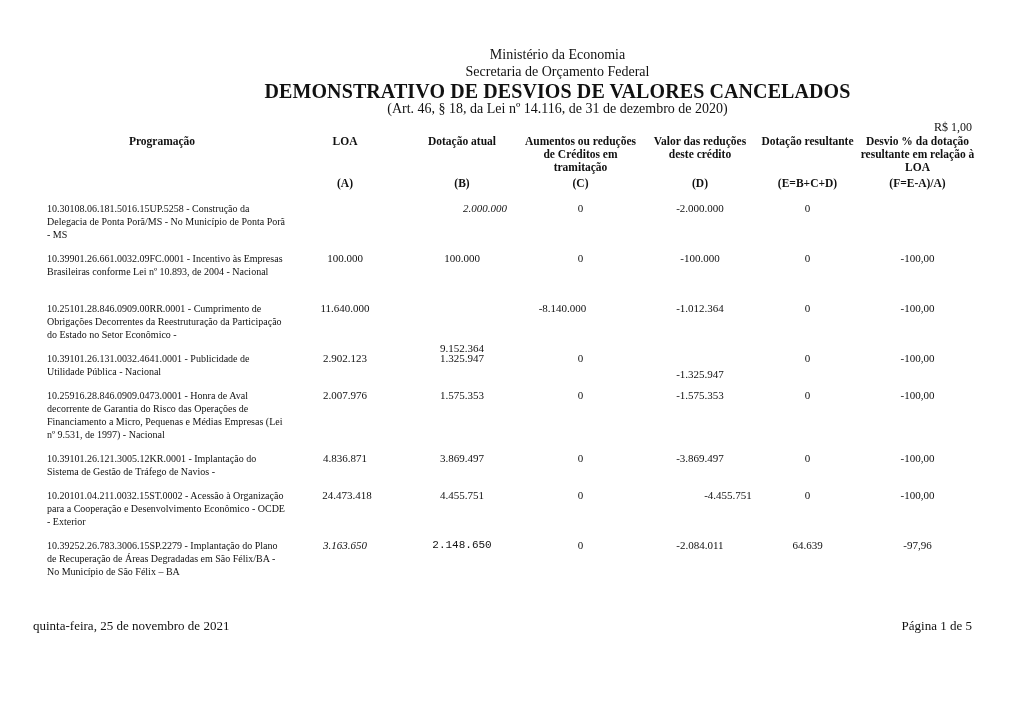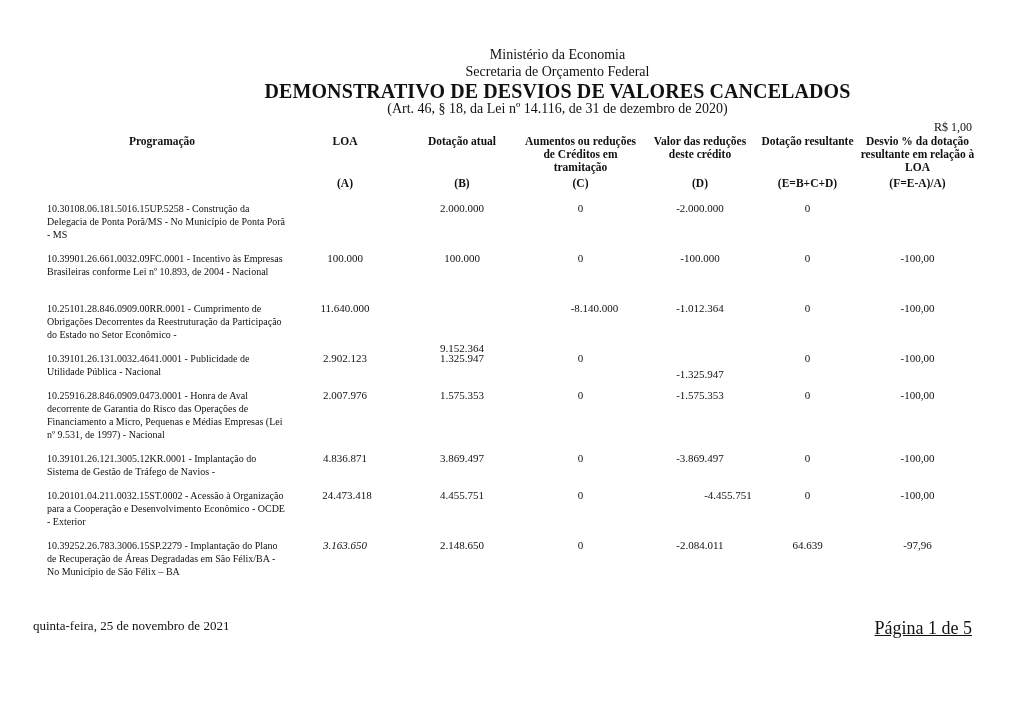--- a/index.html
+++ b/index.html
@@ -13,21 +13,21 @@
   .unit { position: absolute; top: 120px; right: 43px; font-size: 12px; }
 
   .colh { position: absolute; font-size: 11.5px; font-weight: bold; text-align: center; line-height: 13px; }
   .colletter { position: absolute; top: 177px; font-size: 11.5px; font-weight: bold; text-align: center; }
 
   .row { position: absolute; left: 0; width: 1015px; }
   .prog { position: absolute; left: 47px; width: 240px; font-size: 10px; line-height: 13px; }
   .num { position: absolute; font-size: 11px; text-align: center; top: 0; }
 
   .footer-left { position: absolute; left: 33px; top: 618px; font-size: 13px; }
-  .footer-right { position: absolute; right: 43px; top: 618px; font-size: 18px; text-decoration: underline; }
+  .footer-right { position: absolute; right: 43px; top: 618px; font-size: 13px; }
 </style>
 </head>
 <body>
 
 <div>
   <div class="hdr hdr1">Ministério da Economia</div>
   <div class="hdr hdr2">Secretaria de Orçamento Federal</div>
   <div class="hdr hdr3">DEMONSTRATIVO DE DESVIOS DE VALORES CANCELADOS</div>
   <div class="hdr hdr4">(Art. 46, § 18, da Lei nº 14.116, de 31 de dezembro de 2020)</div>
   <div class="unit">R$ 1,00</div>
@@ -46,42 +46,42 @@
     <div class="colletter" style="left:518px; width:125px;">(C)</div>
     <div class="colletter" style="left:645px; width:110px;">(D)</div>
     <div class="colletter" style="left:755px; width:105px;">(E=B+C+D)</div>
     <div class="colletter" style="left:855px; width:125px;text-align:center;">(F=E-A)/A)</div>
   </div>
 
   <div>
     <div class="row" style="top:202px;">
       <div class="prog">10.30108.06.181.5016.15UP.5258 - Construção da Delegacia de Ponta Porã/MS - No Município de Ponta Porã - MS</div>
       <div class="num" style="left:305px; width:80px;"></div>
-      <div class="num" style="left:412px; width:100px;">2.000.000</div>
+      <div class="num" style="left:435px; width:100px;font-style:italic;">2.000.000</div>
       <div class="num" style="left:518px; width:125px;">0</div>
       <div class="num" style="left:645px; width:110px;">-2.000.000</div>
       <div class="num" style="left:755px; width:105px;">0</div>
       <div class="num" style="left:855px; width:125px;"></div>
     </div>
 
     <div class="row" style="top:252px;">
       <div class="prog">10.39901.26.661.0032.09FC.0001 - Incentivo às Empresas Brasileiras conforme Lei nº 10.893, de 2004 - Nacional</div>
       <div class="num" style="left:305px; width:80px;">100.000</div>
       <div class="num" style="left:412px; width:100px;">100.000</div>
       <div class="num" style="left:518px; width:125px;">0</div>
       <div class="num" style="left:645px; width:110px;">-100.000</div>
       <div class="num" style="left:755px; width:105px;">0</div>
       <div class="num" style="left:855px; width:125px;">-100,00</div>
     </div>
 
     <div class="row" style="top:302px;">
       <div class="prog">10.25101.28.846.0909.00RR.0001 - Cumprimento de Obrigações Decorrentes da Reestruturação da Participação do Estado no Setor Econômico -</div>
       <div class="num" style="left:305px; width:80px;">11.640.000</div>
       <div class="num" style="left:412px; width:100px;margin-top:40px;">9.152.364</div>
-      <div class="num" style="left:532px; width:125px;">-8.140.000</div>
+      <div class="num" style="left:500px; width:125px;">-8.140.000</div>
       <div class="num" style="left:645px; width:110px;">-1.012.364</div>
       <div class="num" style="left:755px; width:105px;">0</div>
       <div class="num" style="left:855px; width:125px;">-100,00</div>
     </div>
 
     <div class="row" style="top:352px;">
       <div class="prog">10.39101.26.131.0032.4641.0001 - Publicidade de Utilidade Pública - Nacional</div>
       <div class="num" style="left:305px; width:80px;">2.902.123</div>
       <div class="num" style="left:412px; width:100px;">1.325.947</div>
       <div class="num" style="left:518px; width:125px;">0</div>
@@ -116,21 +116,21 @@
       <div class="num" style="left:412px; width:100px;">4.455.751</div>
       <div class="num" style="left:518px; width:125px;">0</div>
       <div class="num" style="left:673px; width:110px;">-4.455.751</div>
       <div class="num" style="left:755px; width:105px;">0</div>
       <div class="num" style="left:855px; width:125px;">-100,00</div>
     </div>
 
     <div class="row" style="top:539px;">
       <div class="prog">10.39252.26.783.3006.15SP.2279 - Implantação do Plano de Recuperação de Áreas Degradadas em São Félix/BA - No Município de São Félix – BA</div>
       <div class="num" style="left:305px; width:80px;font-style:italic;">3.163.650</div>
-      <div class="num" style="left:412px; width:100px;">2.148.650</div>
+      <div class="num" style="left:412px; width:100px;font-family:Liberation Mono, monospace;">2.148.650</div>
       <div class="num" style="left:518px; width:125px;">0</div>
       <div class="num" style="left:645px; width:110px;">-2.084.011</div>
       <div class="num" style="left:755px; width:105px;">64.639</div>
       <div class="num" style="left:855px; width:125px;">-97,96</div>
     </div>
   </div>
 
   <div class="footer-left">quinta-feira, 25 de novembro de 2021</div>
   <div class="footer-right">Página 1 de 5</div>
 </div>

